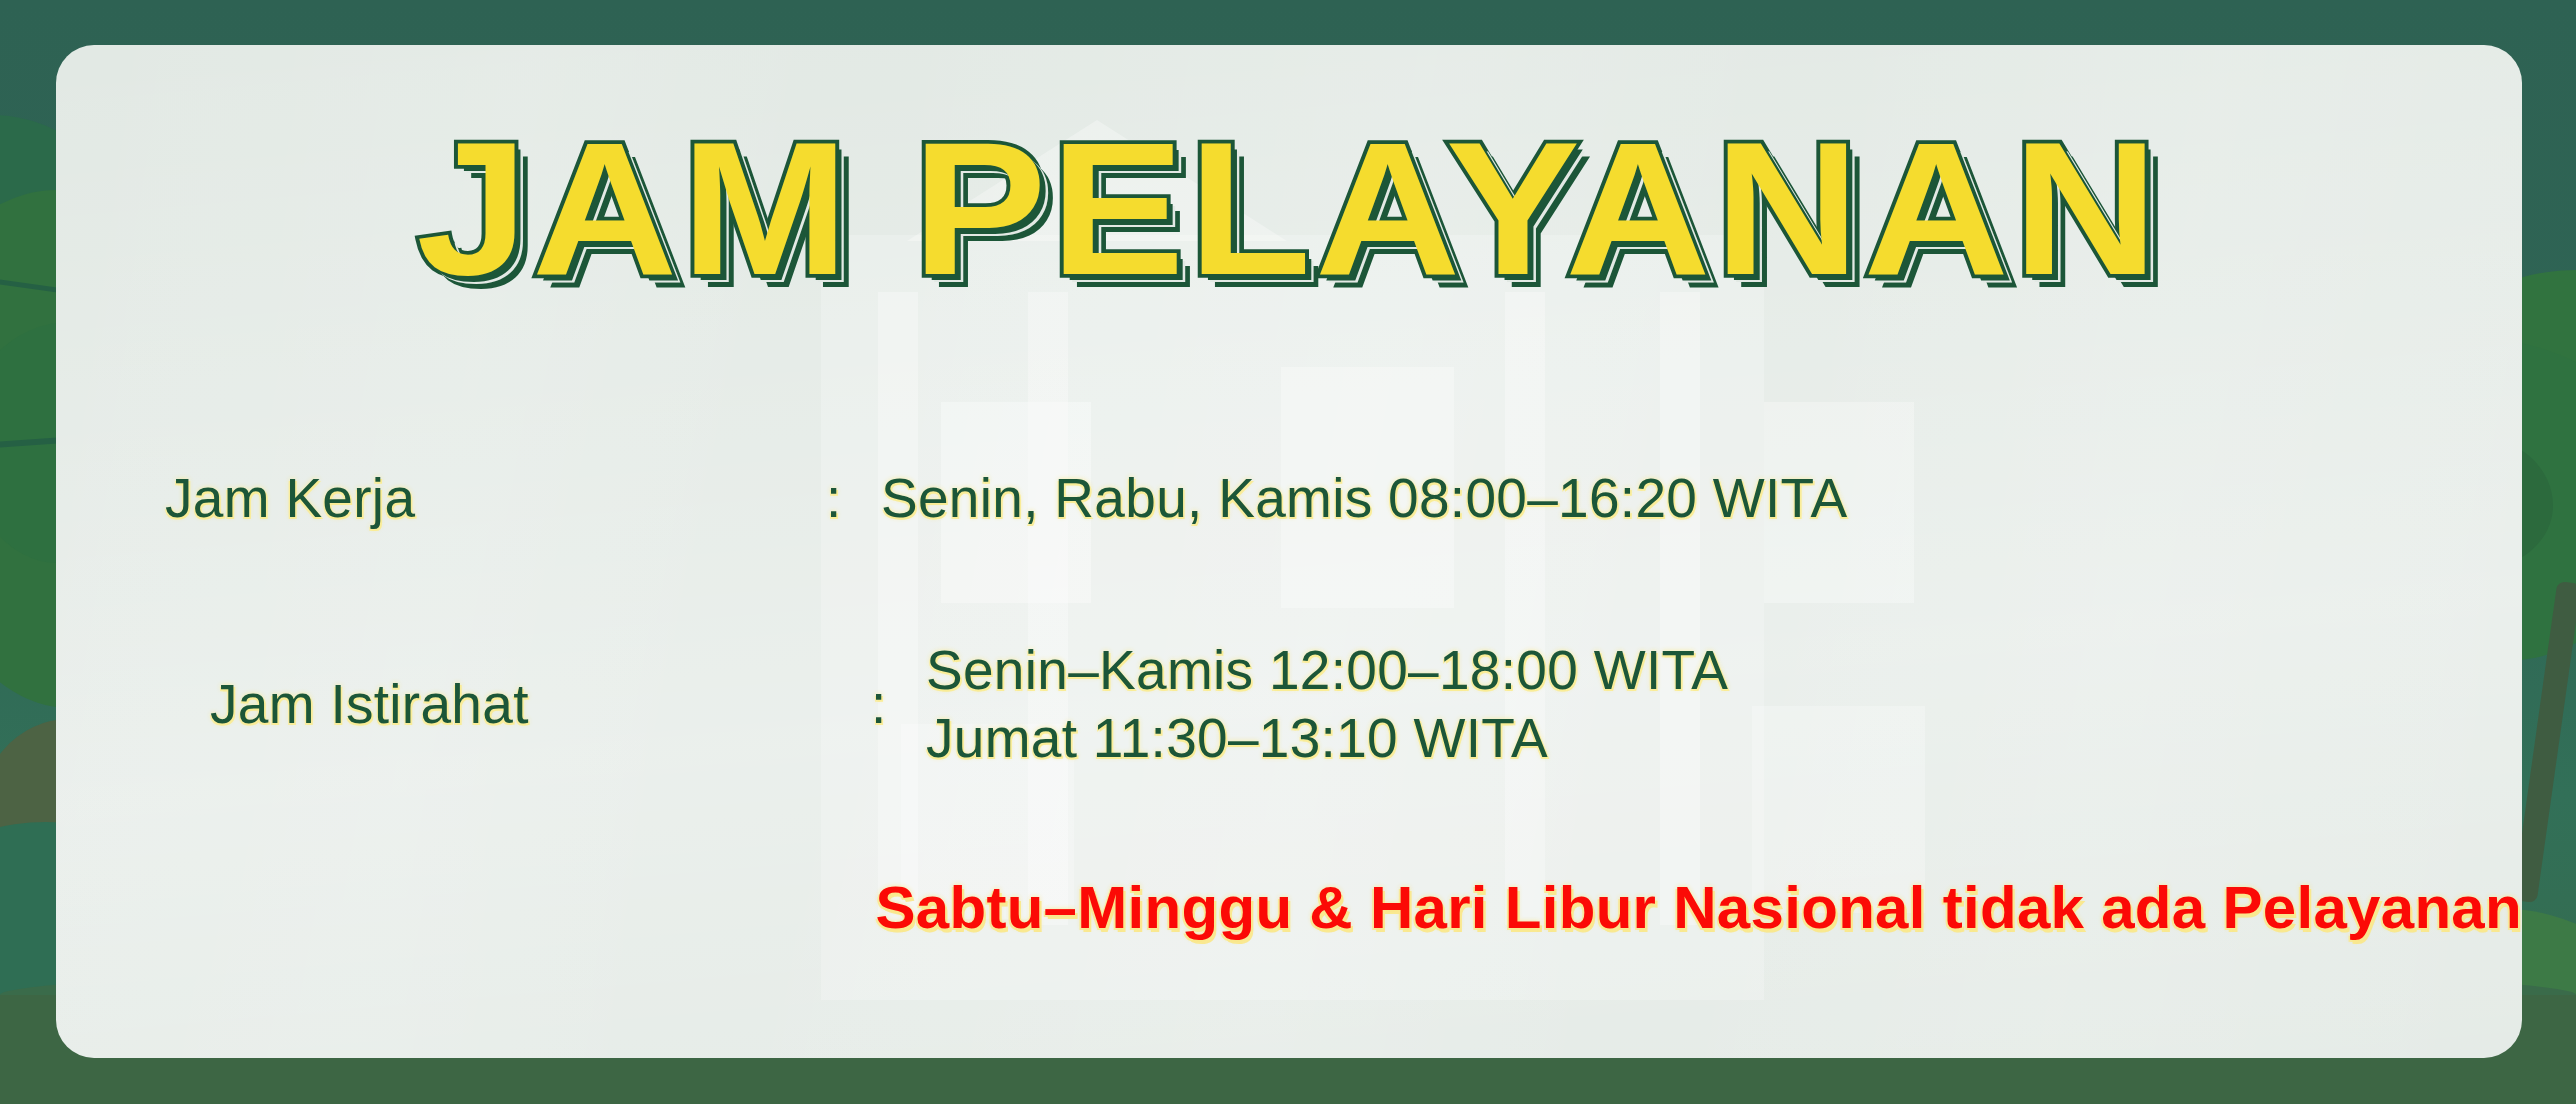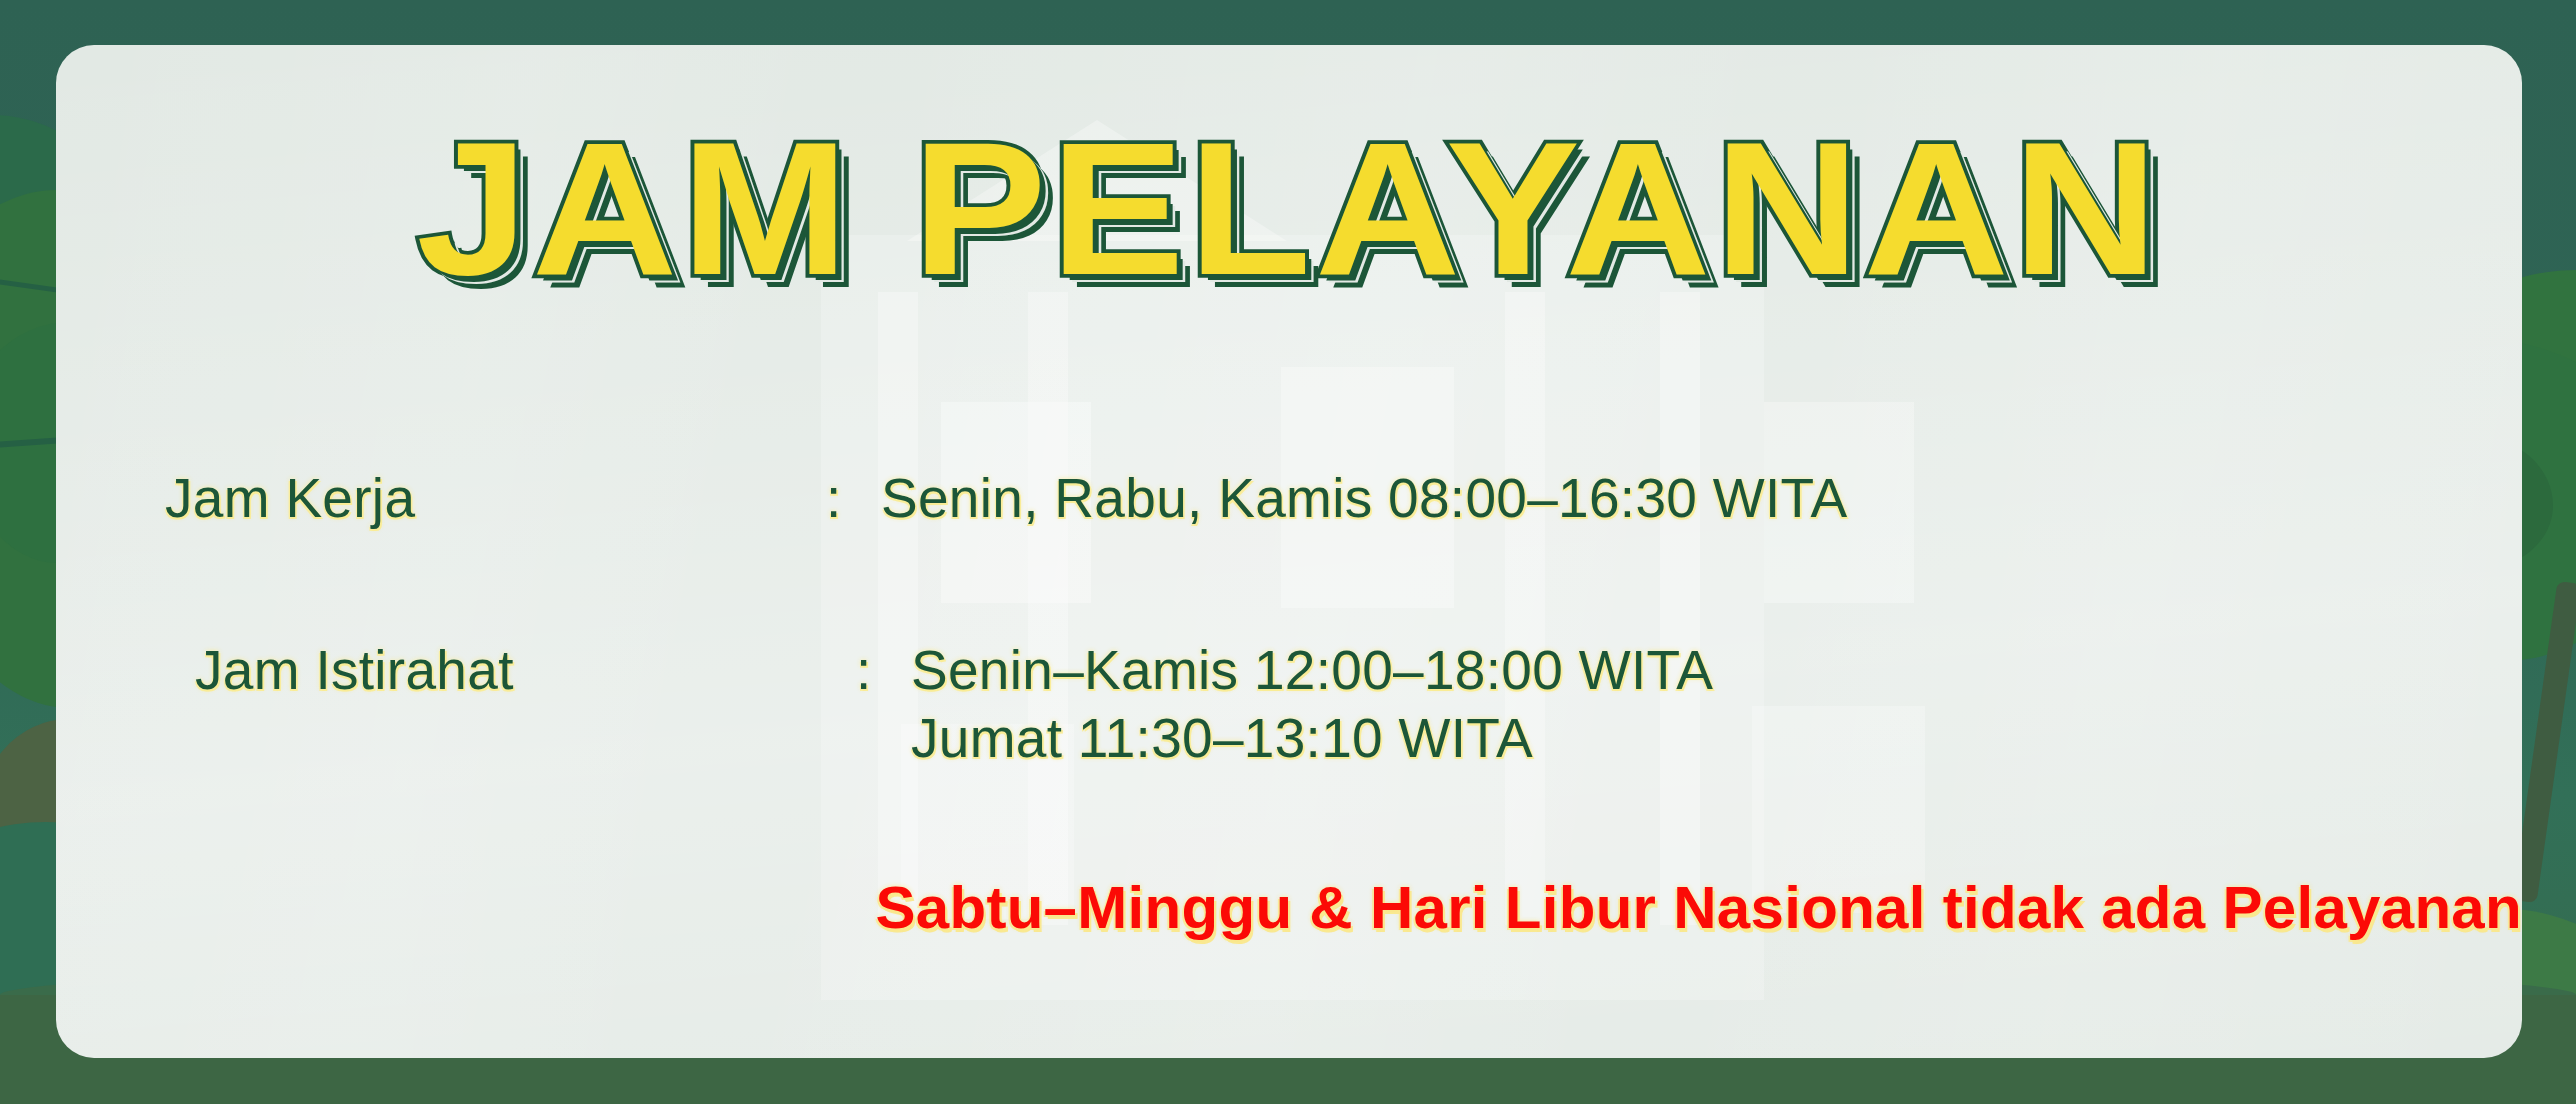--- a/index.html
+++ b/index.html
@@ -218,21 +218,21 @@
       0 0 5.2px rgba(250,236,150,0.95),
       1.7px 2.3px 0 rgba(250,236,150,0.95),
       -1.1px 1.7px 0 rgba(250,236,150,0.85);
   }
   .label { width: 661px; }
   .label.indent { padding-left: 29px; }
   .colon { width: 55px; }
   .value-block { display: flex; flex-direction: column; }
 
   #row-kerja     { left: 109px; top: 419px; }
-  #row-istirahat { left: 110px; top: 591px; }
+  #row-istirahat { left: 125px; top: 591px; align-items: center; }
 
   
   #notice {
     position: absolute;
     left: 0; right: 0; top: 833px;
     text-align: right;
     font-family: "Liberation Sans Narrow", "Liberation Sans", sans-serif;
     font-weight: 700;
     font-size: 60px;
     line-height: 1;
@@ -286,21 +286,21 @@
     <div class="wm wm-sheen"></div>
 
     <div id="content">
 
       <div id="title">JAM PELAYANAN</div>
 
       <div class="row" id="row-kerja">
         <span class="label">Jam Kerja</span>
         <span class="colon">:</span>
         <span class="value-block">
-          <span class="value">Senin, Rabu, Kamis 08:00–16:30 WITA</span>
+          <span class="value">Senin, Rabu, Kamis 08:00–16:20 WITA</span>
         </span>
       </div>
 
       <div class="row" id="row-istirahat">
         <span class="label indent">Jam Istirahat</span>
         <span class="colon">:</span>
         <span class="value-block">
           <span class="value">Senin–Kamis 12:00–18:00 WITA</span>
           <span class="value">Jumat 11:30–13:10 WITA</span>
         </span>

